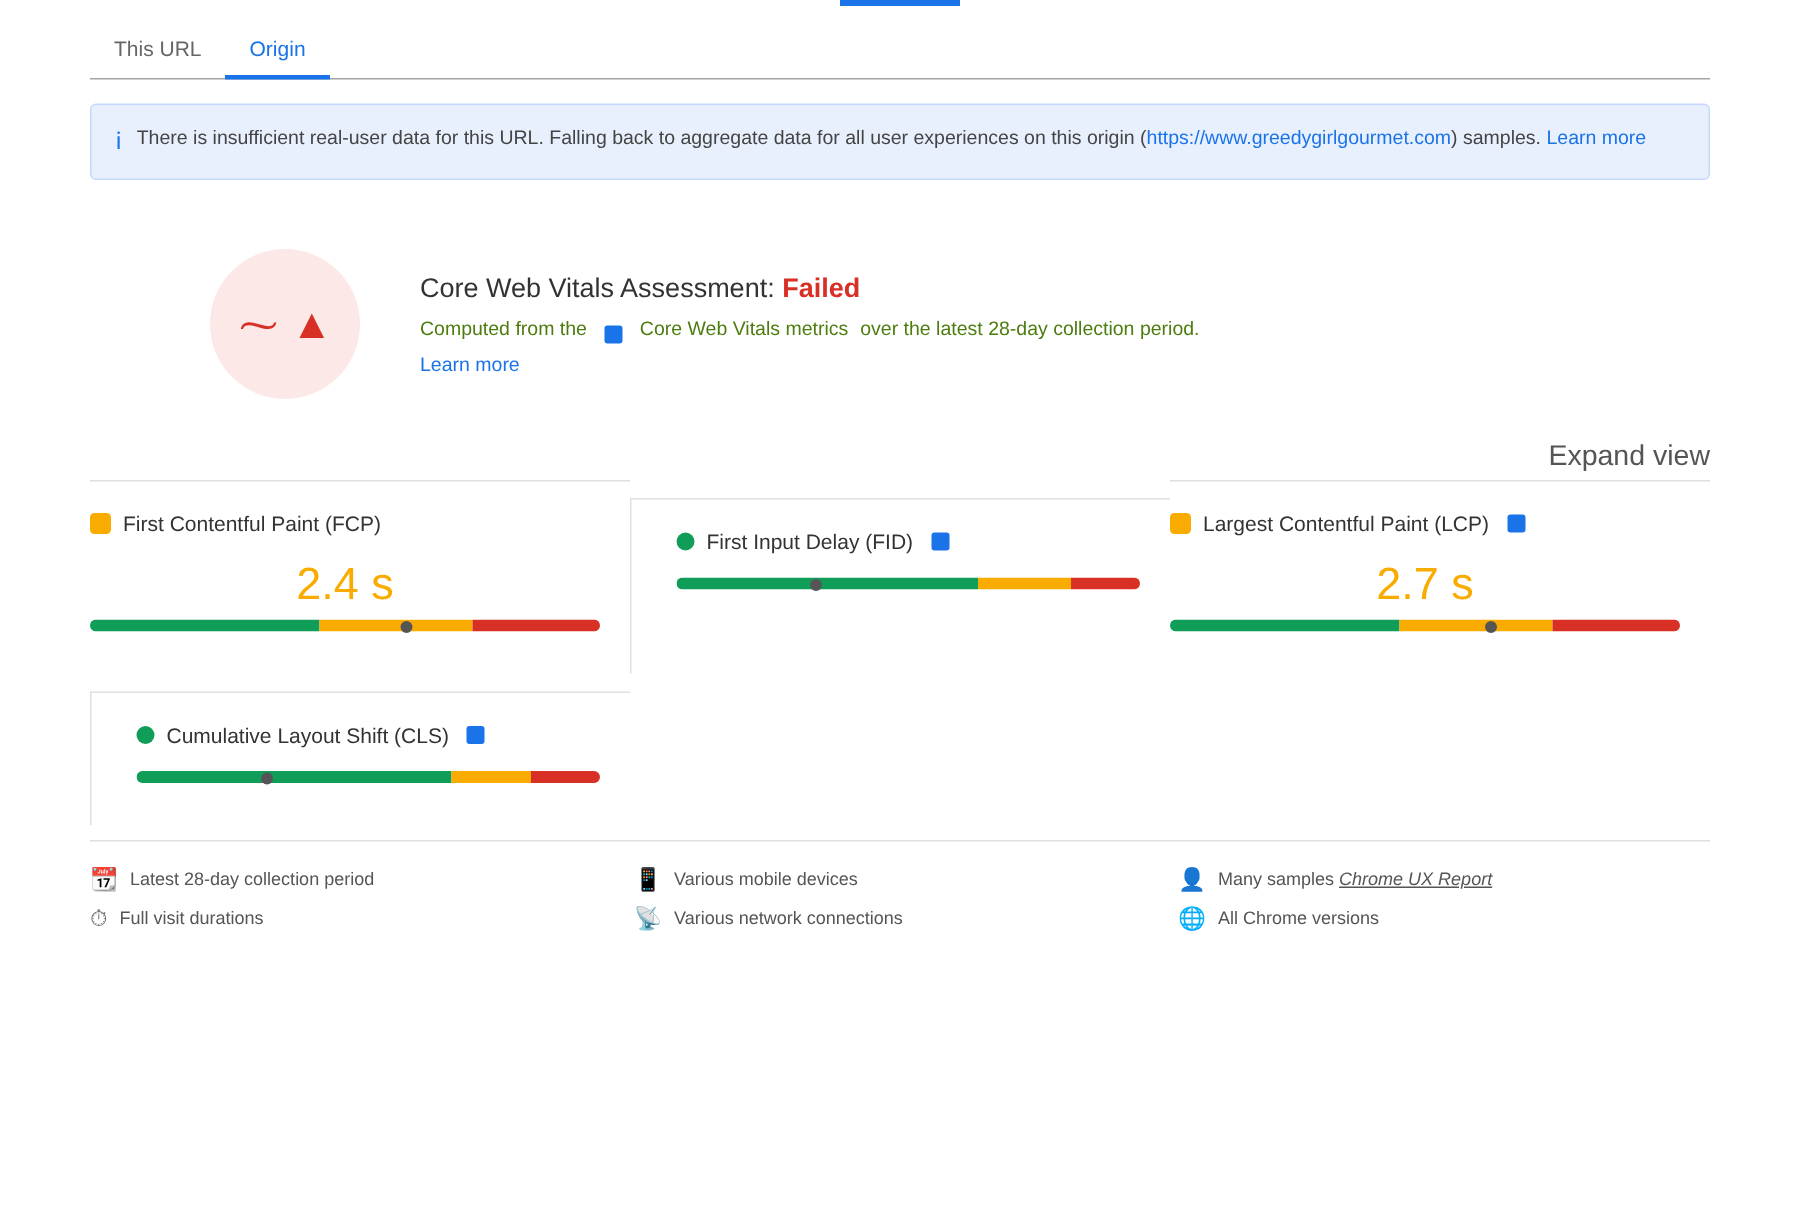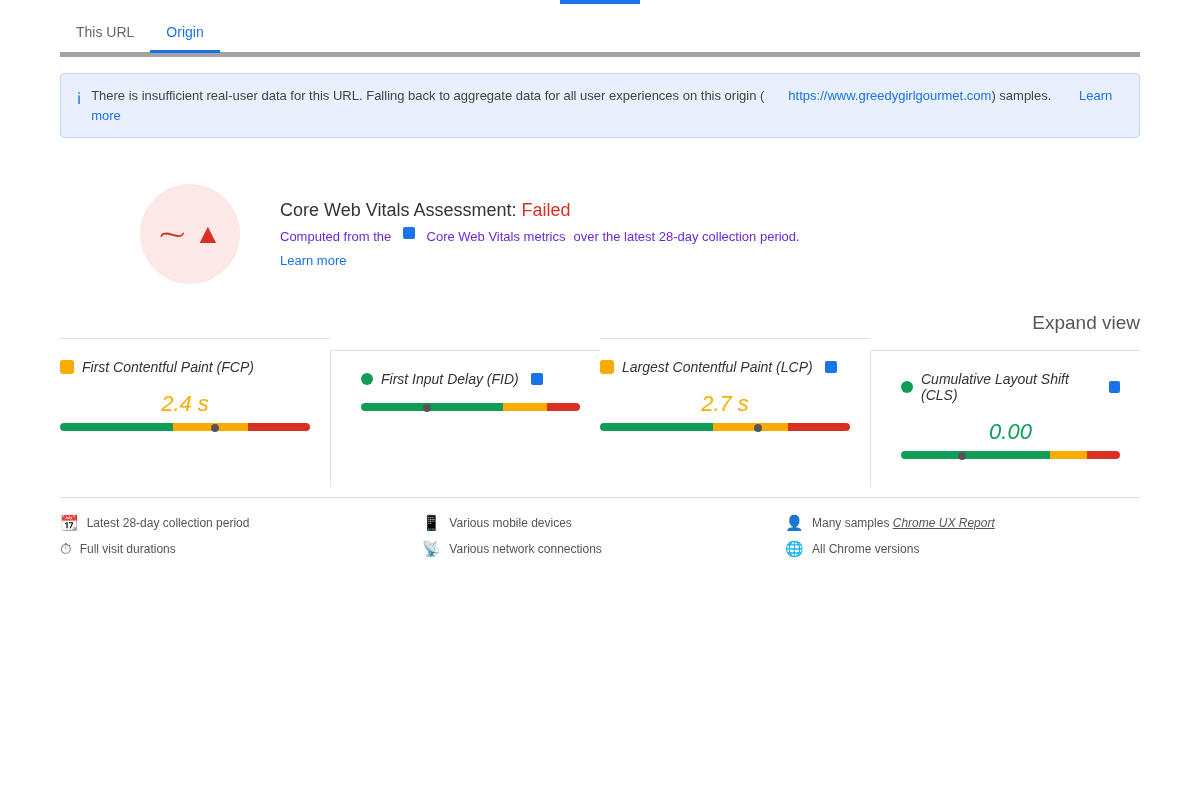--- a/index.html
+++ b/index.html
@@ -11,21 +11,21 @@
     }
     .container {
       max-width: 1160px;
       margin: 0 auto;
       padding: 0 40px;
       background: #fff;
     }
     
     .tabs {
       display: flex;
-      border-bottom: 5px solid #a3a3a3;
+      border-bottom: 1px solid #a3a3a3;
       margin-bottom: 0;
       padding-top: 10px;
     }
     .tab {
       padding: 10px 16px;
       cursor: pointer;
       font-size: 14px;
       color: #666;
       border-bottom: 3px solid transparent;
       margin-bottom: -1px;
@@ -51,21 +51,20 @@
     }
     .info-icon {
       color: #1a73e8;
       font-size: 16px;
       margin-top: 1px;
       flex-shrink: 0;
     }
     .info-banner a {
       color: #1a73e8;
       text-decoration: none;
-      margin-left: 24px;
     }
     
     .assessment-section {
       display: flex;
       align-items: center;
       gap: 40px;
       padding: 30px 0 20px 80px;
     }
     .assessment-circle {
       width: 100px;
@@ -83,27 +82,28 @@
       line-height: 1;
     }
     .assessment-text h2 {
       font-size: 18px;
       font-weight: 500;
       color: #333;
       margin-bottom: 6px;
     }
     .assessment-text h2 span.failed {
       color: #d93025;
+      font-weight: bold;
     }
     .assessment-text p {
       font-size: 13px;
-      color: #6d28d9;
+      color: #4d7c0f;
       line-height: 1.6;
       display: flex;
-      align-items: flex-start;
+      align-items: flex-end;
       gap: 4px;
       flex-wrap: wrap;
     }
     .cwv-badge {
       display: inline-block;
       width: 12px;
       height: 12px;
       background: #1a73e8;
       border-radius: 2px;
       flex-shrink: 0;
@@ -124,23 +124,22 @@
     .expand-btn {
       background: none;
       border: none;
       color: #555;
       font-size: 19px;
       cursor: pointer;
     }
     
     .metrics-grid {
       display: grid;
-      grid-template-columns: 1fr 1fr 1fr 1fr;
+      grid-template-columns: 1fr 1fr 1fr;
       gap: 0;
-      font-style: italic;
     }
     .metric-cell {
       padding: 20px 20px 20px 0;
       border-top: 1px solid #e0e0e0;
     }
     .metric-cell:nth-child(2), .metric-cell:nth-child(4) {
       padding-left: 30px;
       border-left: 1px solid #e0e0e0;
       margin-top: 12px;
     }
@@ -171,21 +170,21 @@
     }
     .metric-badge {
       display: inline-block;
       width: 12px;
       height: 12px;
       background: #1a73e8;
       border-radius: 2px;
       margin-left: 4px;
     }
     .metric-value {
-      font-size: 22px;
+      font-size: 30px;
       font-weight: 400;
       text-align: center;
       margin-bottom: 6px;
     }
     .metric-value.orange { color: #f9ab00; }
     .metric-value.green-text { color: #0f9d58; }
     
     .progress-bar-container {
       position: relative;
       height: 14px;
@@ -347,21 +346,20 @@
             <div class="needle-dot"></div>
           </div>
         </div>
       </div>
       <div class="metric-cell">
         <div class="metric-header">
           <div class="metric-dot green"></div>
           <span class="metric-title">Cumulative Layout Shift (CLS)</span>
           <span class="metric-badge"></span>
         </div>
-        <div class="metric-value green-text">0.00</div>
         <div class="progress-bar-container">
           <div class="progress-bar">
             <div class="bar-segment bar-green" style="flex: 68 1 0%;"></div>
             <div class="bar-segment bar-orange" style="flex: 17 1 0%;"></div>
             <div class="bar-segment bar-red" style="flex: 15 1 0%;"></div>
           </div>
           <div class="needle" style="left: 28%;">
             <div class="needle-dot"></div>
           </div>
         </div>

